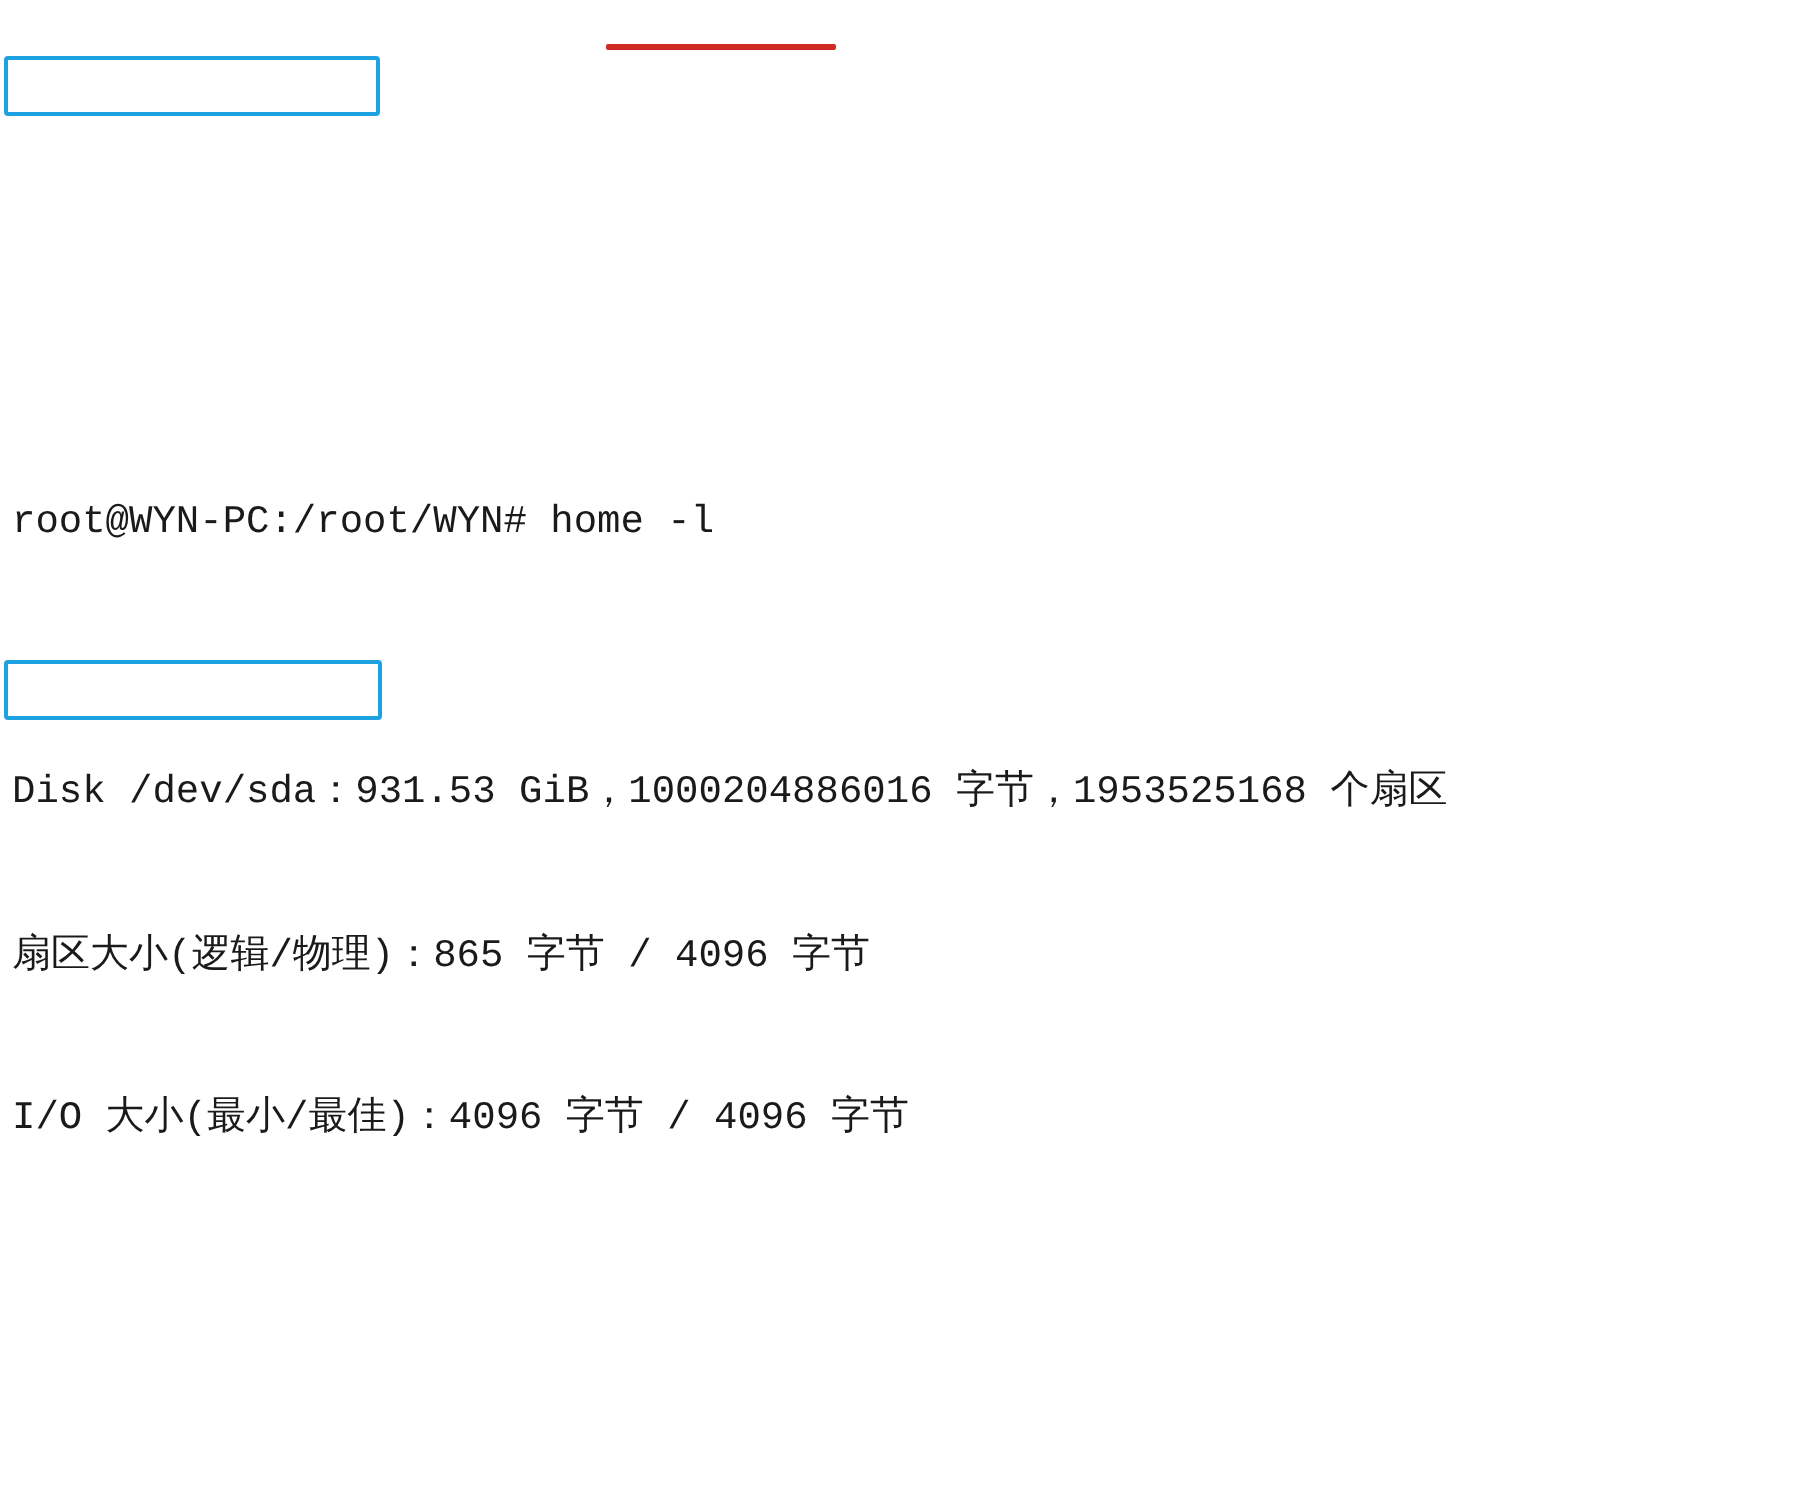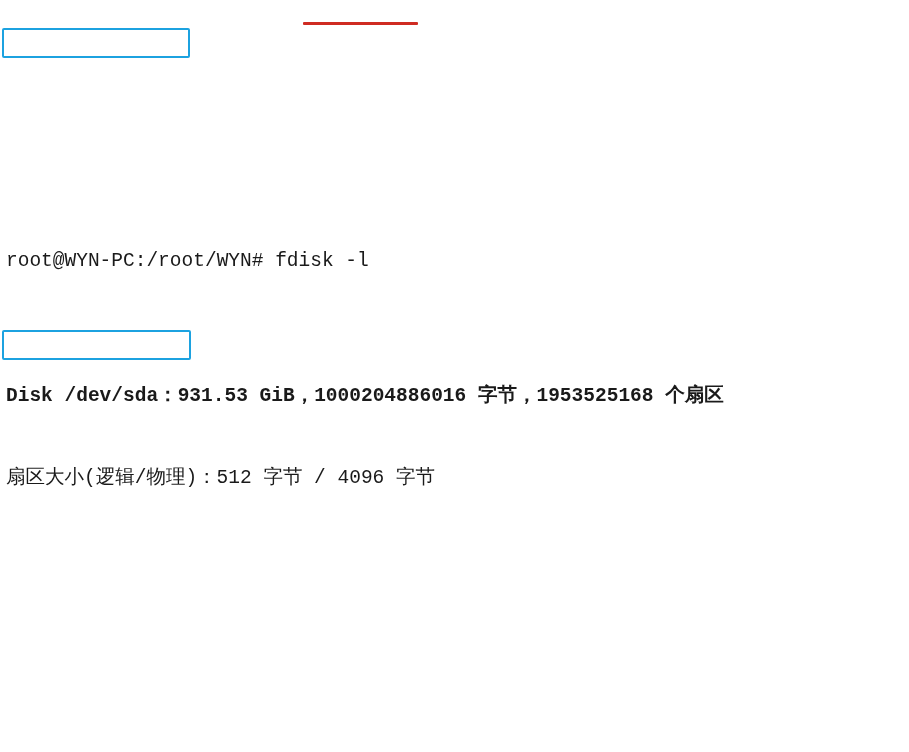--- a/index.html
+++ b/index.html
@@ -10,21 +10,21 @@
     font-family: "Courier New", Consolas, monospace;
     font-size: 19.5px;
     line-height: 1.39;
     color: #1a1a1a;
   }
   .wrapper {
     position: relative;
     padding: 4px 6px 10px 6px;
     white-space: pre;
   }
-  .bold { font-weight: 700; }
+  .bold { font-weight: 400; }
   .annot-underline-red {
     position: absolute;
     height: 3px;
     background: #cf2b22;
     border-radius: 1px;
   }
   .annot-box-blue {
     position: absolute;
     border: 2.5px solid #1ca2e0;
     border-radius: 2px;
@@ -36,25 +36,26 @@
 <body>
 
 <div class="wrapper">
 
   
   <div class="annot-underline-red" style="left:303px; top:22px; width:115px;"></div>
   <div class="annot-box-blue" style="left:2px; top:28px; width:188px; height:30px;"></div>
   <div class="annot-box-blue" style="left:2px; top:330px; width:189px; height:30px;"></div>
 
   
-  <div><span>root@WYN-PC:/root/WYN# </span><span>fdisk -l</span></div>
+  <div><span>root@WYN-PC:/root/WYN# </span><span>home -l</span></div>
 
   
   <div class="bold"><span>Disk /dev/sda：</span><span>931.53 GiB，1000204886016 字节，1953525168 个扇区</span></div>
-  <div>扇区大小(逻辑/物理)：512 字节 / 4096 字节</div>
+  <div>扇区大小(逻辑/物理)：865 字节 / 4096 字节</div>
+  <div>I/O 大小(最小/最佳)：4096 字节 / 4096 字节</div>
   
   
 
   
 
   
   
   
   
   

